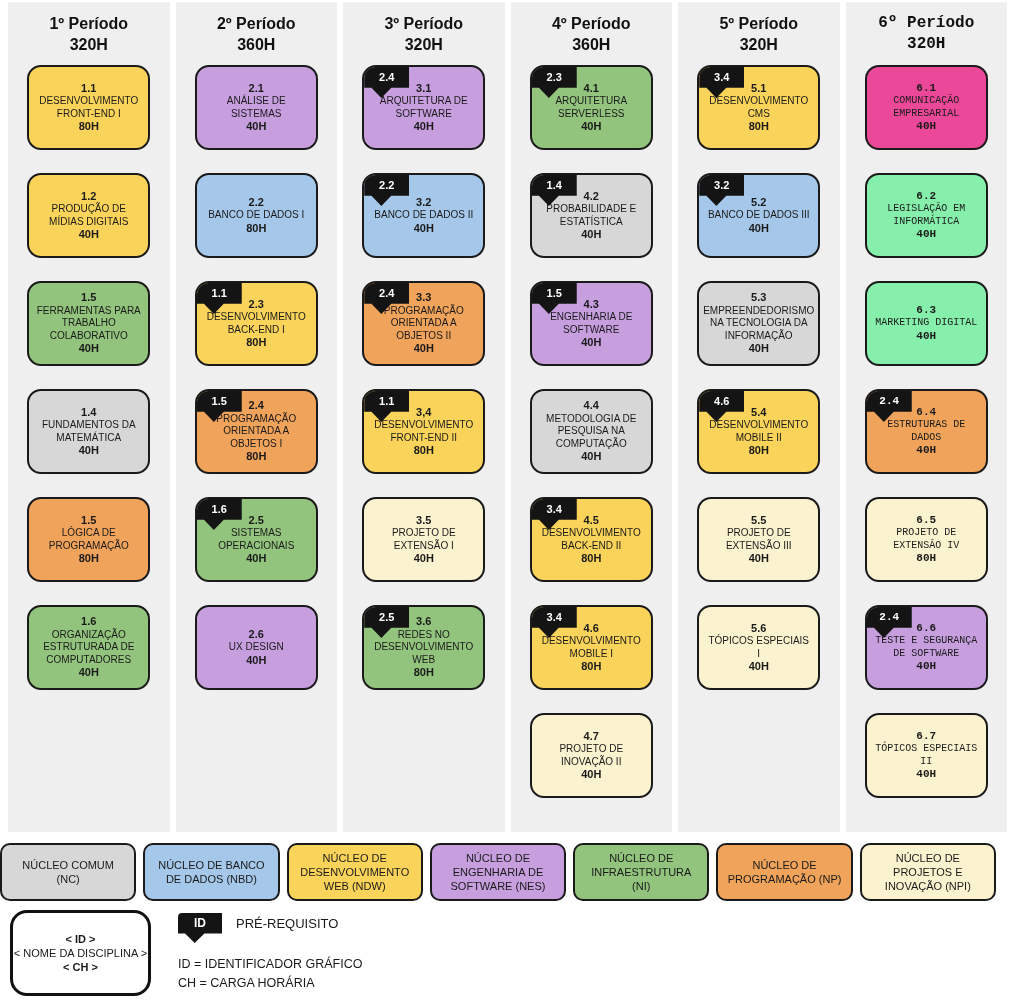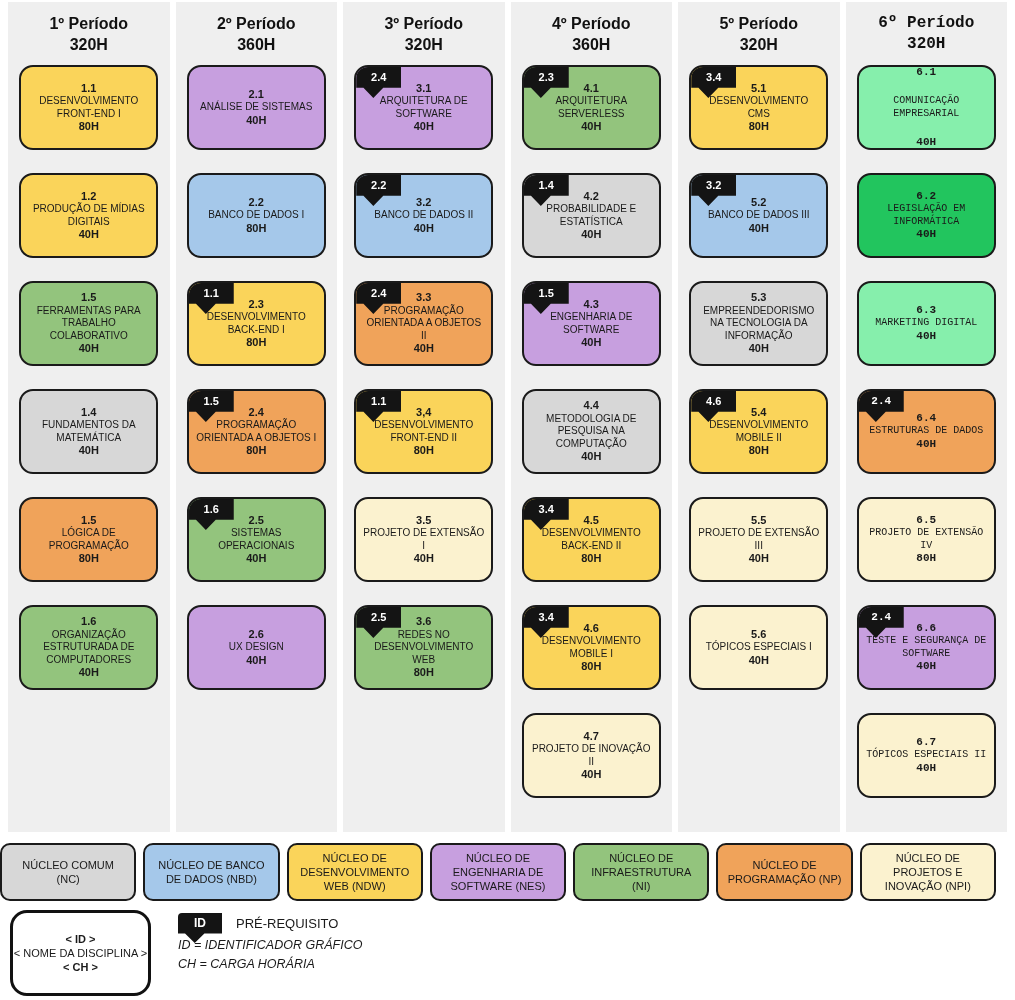--- a/index.html
+++ b/index.html
@@ -6,21 +6,21 @@
   .page{
     position:relative;width:1015px;height:1000px;background:#fff;
     font-family:"Liberation Sans", sans-serif;color:#1a1a1a;overflow:hidden;
   }
   
   .board{position:absolute;top:2px;left:8px;width:999px;height:830px;display:flex;gap:6px;}
   .col{flex:1;background:#EFEFEF;display:flex;flex-direction:column;align-items:center;}
   .col-header{margin-top:11px;height:42px;text-align:center;font-weight:bold;font-size:16px;line-height:1.32;color:#111;}
   .cards{display:flex;flex-direction:column;gap:23px;margin-top:10px;}
   .card{
-    width:139px;height:85px;border:2.5px solid #1a1a1a;border-radius:14px;
+    width:123px;height:85px;border:2.5px solid #1a1a1a;border-radius:14px;
     position:relative;overflow:hidden;box-sizing:border-box;
     display:flex;flex-direction:column;justify-content:center;align-items:center;
     text-align:center;padding:4px 7px;
   }
   .card .cid,.card .cch{font-weight:bold;font-size:11px;line-height:1.25;}
   .card .cname{font-size:10px;line-height:1.22;}
   .tag{
     position:absolute;top:0;left:0;width:45px;height:31px;background:#141414;
     clip-path:polygon(0 0,100% 0,100% 67%,60% 67%,38% 100%,16% 67%,0 67%);
     color:#fff;font-weight:bold;font-size:11px;text-align:center;line-height:21px;
@@ -42,21 +42,21 @@
   }
   .sample-card .sid,.sample-card .sch{font-weight:bold;}
   .prereq-line{position:absolute;left:168px;top:5px;display:flex;align-items:flex-start;gap:14px;}
   .prereq-tag{
     width:44px;height:30px;background:#141414;flex:0 0 auto;
     clip-path:polygon(0 0,100% 0,100% 68%,60% 68%,38% 100%,16% 68%,0 68%);
     color:#fff;font-weight:bold;font-size:12px;text-align:center;line-height:21px;
     border-radius:4px 0 0 0;
   }
   .prereq-label{font-size:13px;line-height:21px;color:#1a1a1a;}
-  .notes{position:absolute;left:168px;top:28px;font-size:12.5px;line-height:1.5;color:#1a1a1a;font-style:italic;}
+  .notes{position:absolute;left:168px;top:47px;font-size:12.5px;line-height:1.5;color:#1a1a1a;}
 </style>
 </head>
 <body>
 
 <div class="page">
 
   <div class="board" style="background: rgb(255, 255, 255);">
       <div class="col" style="background: rgb(239, 239, 239);">
         <div class="col-header">
           <div>1º Período</div>
@@ -267,26 +267,26 @@
             <div class="cch">40H</div>
           </div>
         </div>
       </div>
       <div class="col" style="background: rgb(239, 239, 239); font-family: Liberation Mono, monospace;">
         <div class="col-header">
           <div>6º Período</div>
           <div>320H</div>
         </div>
         <div class="cards">
-          <div class="card" style="background: #86efac; border-color: rgb(26, 26, 26); gap: 16px;">
+          <div class="card" style="background: #ec4899; border-color: rgb(26, 26, 26);">
             <div class="cid">6.1</div>
             <div class="cname">COMUNICAÇÃO EMPRESARIAL</div>
             <div class="cch">40H</div>
           </div>
-          <div class="card" style="background: #22c55e; border-color: rgb(26, 26, 26);">
+          <div class="card" style="background: #86efac; border-color: rgb(26, 26, 26);">
             <div class="cid">6.2</div>
             <div class="cname">LEGISLAÇÃO EM INFORMÁTICA</div>
             <div class="cch">40H</div>
           </div>
           <div class="card" style="background: #86efac; border-color: rgb(26, 26, 26);">
             <div class="cid">6.3</div>
             <div class="cname">MARKETING DIGITAL</div>
             <div class="cch">40H</div>
           </div>
           <div class="card" style="background: rgb(240, 163, 90); border-color: rgb(26, 26, 26);">

